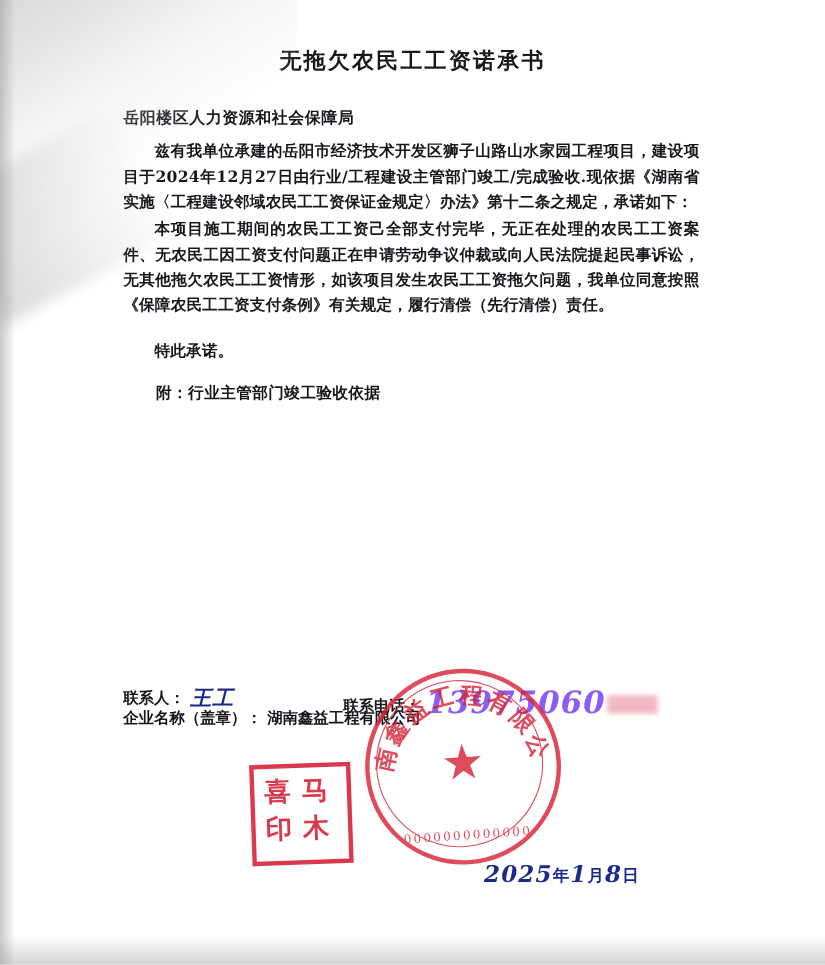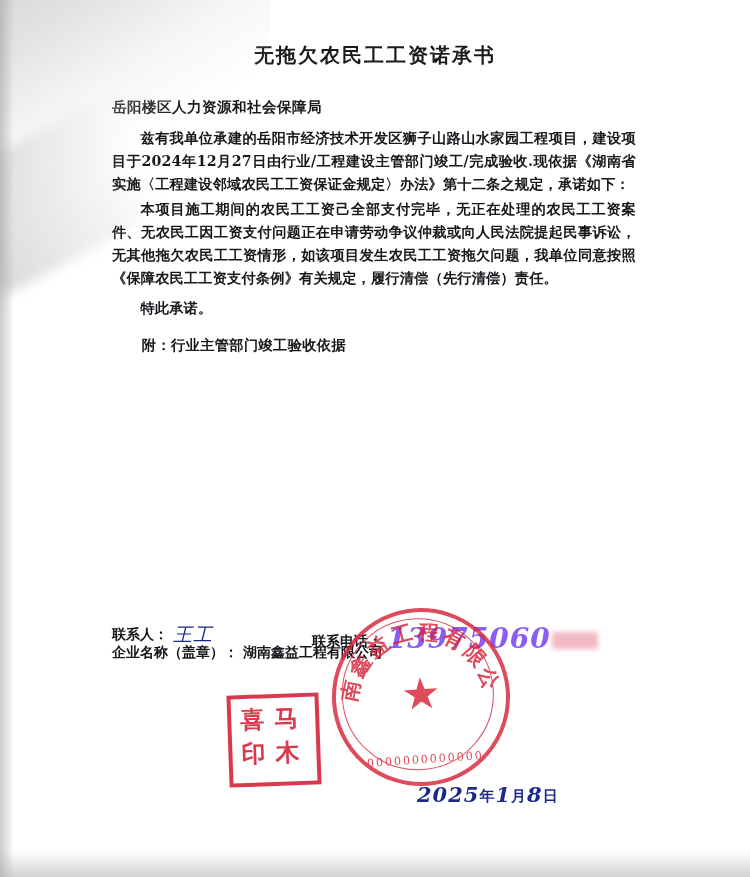--- a/index.html
+++ b/index.html
@@ -91,21 +91,21 @@
     font-family: "DejaVu Serif", "Liberation Serif", serif;
     font-size: 14.2px;
     font-weight: bold;
     line-height: 1.62;
     text-align: justify;
     text-indent: 2em;
     margin: 0 0 2px 0;
     letter-spacing: 0.2px;
   }
   .para.short {
-    margin-top: 7px;
+    margin-top: 19px;
   }
   .attachment {
     font-family: "DejaVu Serif", "Liberation Serif", serif;
     font-size: 14.2px;
     font-weight: bold;
     margin-top: 16px;
     padding-left: 2.1em;
     letter-spacing: 0.4px;
   }
 
@@ -128,21 +128,21 @@
   .sig-value { display: inline-block; }
   .sig-col2 {
     position: absolute;
     left: 200px;
     top: 0;
   }
   .handwrite {
     font-family: "DejaVu Serif", "Liberation Serif", serif;
     color: #1b2a8a;
     font-size: 19px;
-    font-weight: normal;
+    font-weight: bold;
     font-style: italic;
     letter-spacing: 1px;
     position: relative;
     top: 2px;
   }
   .handwrite-phone {
     font-family: "DejaVu Serif", "Liberation Serif", serif;
     color: #8b5cf6;
     font-size: 28px;
     font-weight: bold;
@@ -236,21 +236,21 @@
     color: #d7243a;
     font-family: "DejaVu Serif", "Liberation Serif", serif;
     font-weight: bold;
     font-size: 24px;
     line-height: 34px;
     text-align: center;
   }
 
   .date-line {
     position: absolute;
-    left: 417px;
+    left: 440px;
     top: 782px;
     color: #1b2a8a;
     font-family: "DejaVu Serif", "Liberation Serif", serif;
     font-style: italic;
     font-weight: bold;
     font-size: 21px;
     letter-spacing: 1px;
   }
   .date-line .cn {
     font-style: normal;

